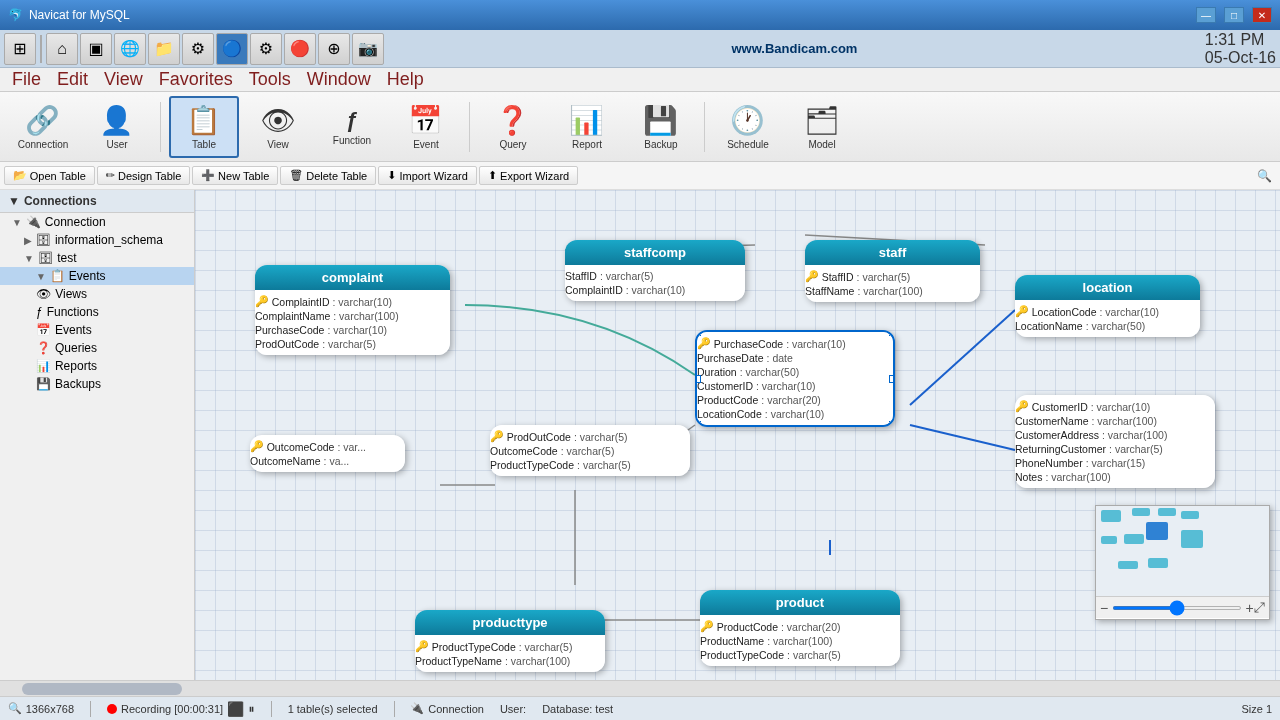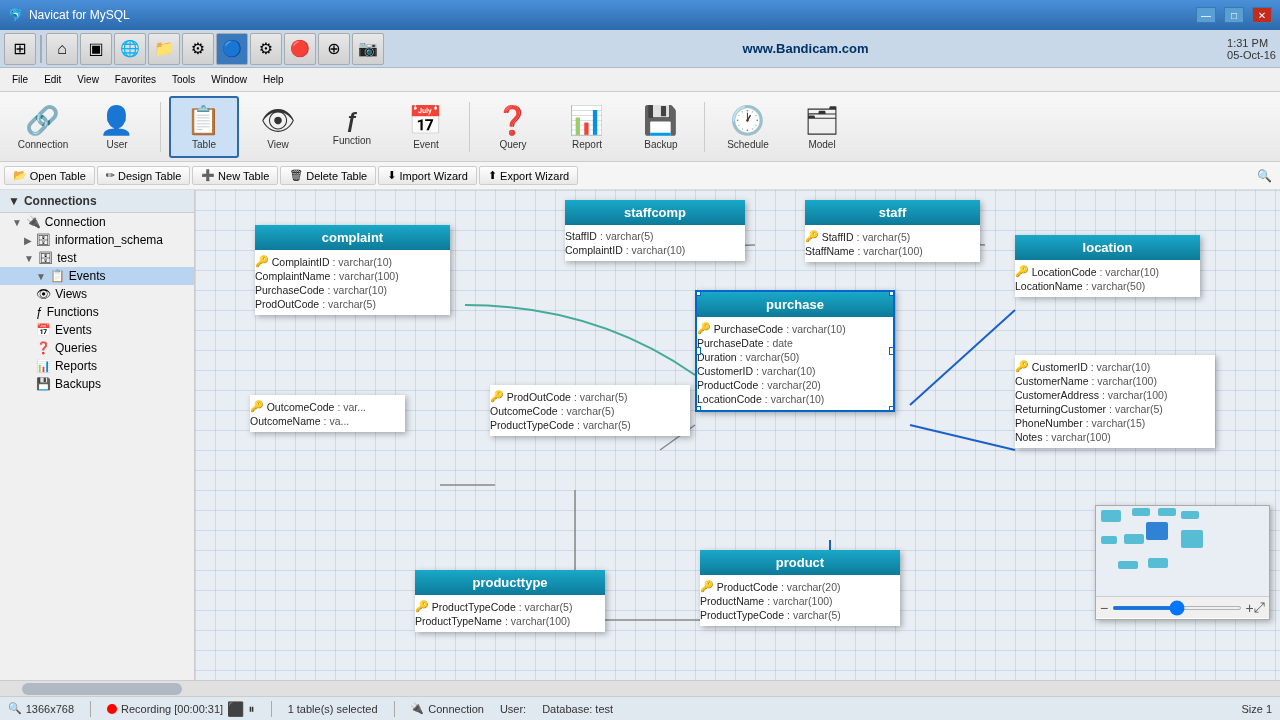--- a/index.html
+++ b/index.html
@@ -11,21 +11,21 @@
     #titlebar .right { display: flex; gap: 8px; }
     #titlebar .win-btn { width: 20px; height: 16px; background: #5a9fd4; border: 1px solid #3a7ab0; display: flex; align-items: center; justify-content: center; font-size: 10px; cursor: pointer; color: white; }
 
     
     #taskbar { height: 38px; background: #c8d8e8; display: flex; align-items: center; gap: 2px; padding: 0 4px; border-bottom: 1px solid #aabbcc; }
     .taskbar-icon { width: 32px; height: 32px; display: flex; align-items: center; justify-content: center; background: linear-gradient(to bottom, #e8e8e8, #d0d0d0); border: 1px solid #aaa; border-radius: 2px; cursor: pointer; font-size: 16px; }
     .taskbar-sep { width: 2px; height: 28px; background: #aaa; margin: 0 2px; }
 
     
     #menubar { background: #f0f0f0; border-bottom: 1px solid #ccc; height: 24px; display: flex; align-items: center; padding: 0 4px; }
-    .menu-item { padding: 2px 8px; font-size: 10px; cursor: pointer; color: #000000; }
+    .menu-item { padding: 2px 8px; font-size: 18px; cursor: pointer; color: #7f1d1d; }
 
     
     #toolbar { background: linear-gradient(to bottom, #f8f8f8, #e8e8e8); border-bottom: 1px solid #ccc; height: 70px; display: flex; align-items: center; padding: 4px 8px; gap: 4px; }
     .tool-btn { display: flex; flex-direction: column; align-items: center; justify-content: center; width: 70px; height: 62px; border: 1px solid transparent; border-radius: 3px; cursor: pointer; font-size: 10px; color: #333; gap: 2px; }
     .tool-btn.active { background: #cce0f5; border: 2px solid #2c6aad; }
     .tool-icon { font-size: 28px; }
     .tool-sep { width: 1px; height: 50px; background: #ccc; margin: 0 4px; }
 
     
     #secondbar { background: #f5f5f5; border-bottom: 1px solid #ddd; height: 28px; display: flex; align-items: center; padding: 0 4px; gap: 2px; }
@@ -43,21 +43,21 @@
     .sidebar-subitem.selected { background: #b8d4f0; }
     .caret { font-size: 10px; color: #666; }
 
     
     #canvas-area { flex: 1; background: #e8eef4; background-image: 
       linear-gradient(rgba(150,170,200,0.3) 1px, transparent 1px),
       linear-gradient(90deg, rgba(150,170,200,0.3) 1px, transparent 1px);
     background-size: 20px 20px; position: relative; overflow: hidden; }
 
     
-    .db-table { position: absolute; border-radius: 0; overflow: hidden; box-shadow: 2px 2px 6px rgba(0,0,0,0.3); min-width: 160px; cursor: move; }
+    .db-table { position: absolute; border-radius: 12px; overflow: hidden; box-shadow: 2px 2px 6px rgba(0,0,0,0.3); min-width: 160px; cursor: move; margin-top: 40px; }
     .db-table-header { background: linear-gradient(to bottom, #1aa8c8, #0d7a9a); color: white; font-weight: bold; text-align: center; padding: 5px 8px; font-size: 13px; }
     .db-table-body { background: white; padding: 4px 0; }
     .db-field { display: flex; align-items: center; gap: 3px; font-size: 10.5px; padding: 1px 0; color: #222; white-space: nowrap; }
     .key-icon { color: #d4a017; font-size: 11px; }
     .field-type { color: #555; }
     .table-selected { border: 2px solid #0066cc; }
 
     
     #minimap { position: absolute; bottom: 60px; right: 10px; width: 175px; height: 115px; background: white; border: 1px solid #aaa; box-shadow: 2px 2px 6px rgba(0,0,0,0.3); }
     #minimap-content { width: 100%; height: 90px; background: #e8eef4; position: relative; overflow: hidden; }
@@ -104,21 +104,21 @@
   <div class="taskbar-icon">▣</div>
   <div class="taskbar-icon">🌐</div>
   <div class="taskbar-icon">📁</div>
   <div class="taskbar-icon">⚙</div>
   <div class="taskbar-icon" style="background:#3a7abc; color:white;">🔵</div>
   <div class="taskbar-icon">⚙</div>
   <div class="taskbar-icon">🔴</div>
   <div class="taskbar-icon">⊕</div>
   <div class="taskbar-icon">📷</div>
   <div style="flex:1; text-align:center; font-size:13px; font-weight:bold; color:#003366;">www.Bandicam.com</div>
-  <div style="font-size:11px; color:#333;">1:31 PM<br>05-Oct-16</div>
+  <div style="font-size:16px; color:#333;">1:31 PM<br>05-Oct-16</div>
 </div>
 
 <div id="menubar">
   <span class="menu-item">File</span>
   <span class="menu-item">Edit</span>
   <span class="menu-item">View</span>
   <span class="menu-item">Favorites</span>
   <span class="menu-item">Tools</span>
   <span class="menu-item">Window</span>
   <span class="menu-item">Help</span>
@@ -341,21 +341,20 @@
           <span class="field-type">: varchar(10)</span>
         </div>
         <div class="db-field">
           <span>ProdOutCode</span>
           <span class="field-type">: varchar(5)</span>
         </div>
       </div>
     </div>
 
     <div class="db-table table-selected" style="left:500px; top:100px; min-width:200px;">
-      <div class="db-table-header">purchase</div>
       <div class="db-table-body">
         <div class="db-field">
           <span class="key-icon">🔑</span>
           <span>PurchaseCode</span>
           <span class="field-type">: varchar(10)</span>
         </div>
         <div class="db-field">
           <span>PurchaseDate</span>
           <span class="field-type">: date</span>
         </div>

